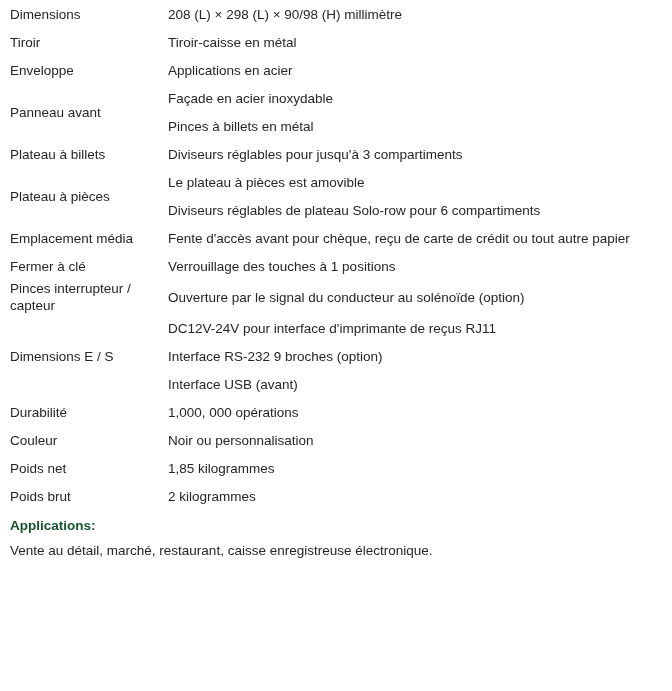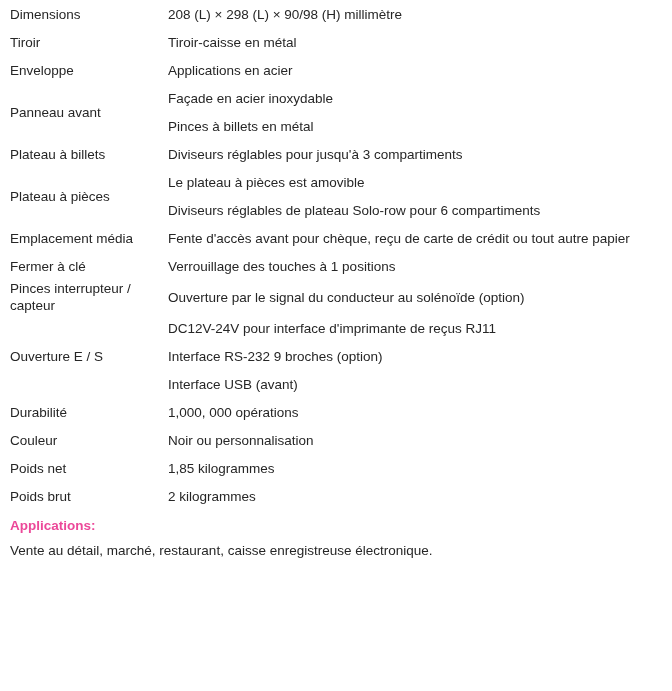--- a/index.html
+++ b/index.html
@@ -58,21 +58,21 @@
 
   td.label.mid { vertical-align: middle; }
 
   .apps {
     margin: 6px 0 0 10px;
     font-size: 13.5px;
     line-height: 19px;
   }
   .apps-title {
     font-weight: bold;
-    color: #ec4899;
+    color: #14532d;
     font-size: 13.5px;
     display: block;
     margin-bottom: 6px;
   }
   .apps-body {
     display: block;
     color: #262626;
     font-size: 13.5px;
   }
 </style>
@@ -123,21 +123,21 @@
         </tr>
         <tr class="r">
           <td class="label mid">Fermer à clé</td>
           <td class="value">Verrouillage des touches à 1 positions</td>
         </tr>
         <tr class="r">
           <td class="label mid">Pinces interrupteur / capteur</td>
           <td class="value">Ouverture par le signal du conducteur au solénoïde (option)</td>
         </tr>
         <tr class="r">
-          <td class="label mid" rowspan="3">Ouverture E / S</td>
+          <td class="label mid" rowspan="3">Dimensions E / S</td>
           <td class="value">DC12V-24V pour interface d'imprimante de reçus RJ11</td>
         </tr>
         <tr class="r">
           <td class="value">Interface RS-232 9 broches (option)</td>
         </tr>
         <tr class="r">
           <td class="value">Interface USB (avant)</td>
         </tr>
         <tr class="r">
           <td class="label mid">Durabilité</td>

